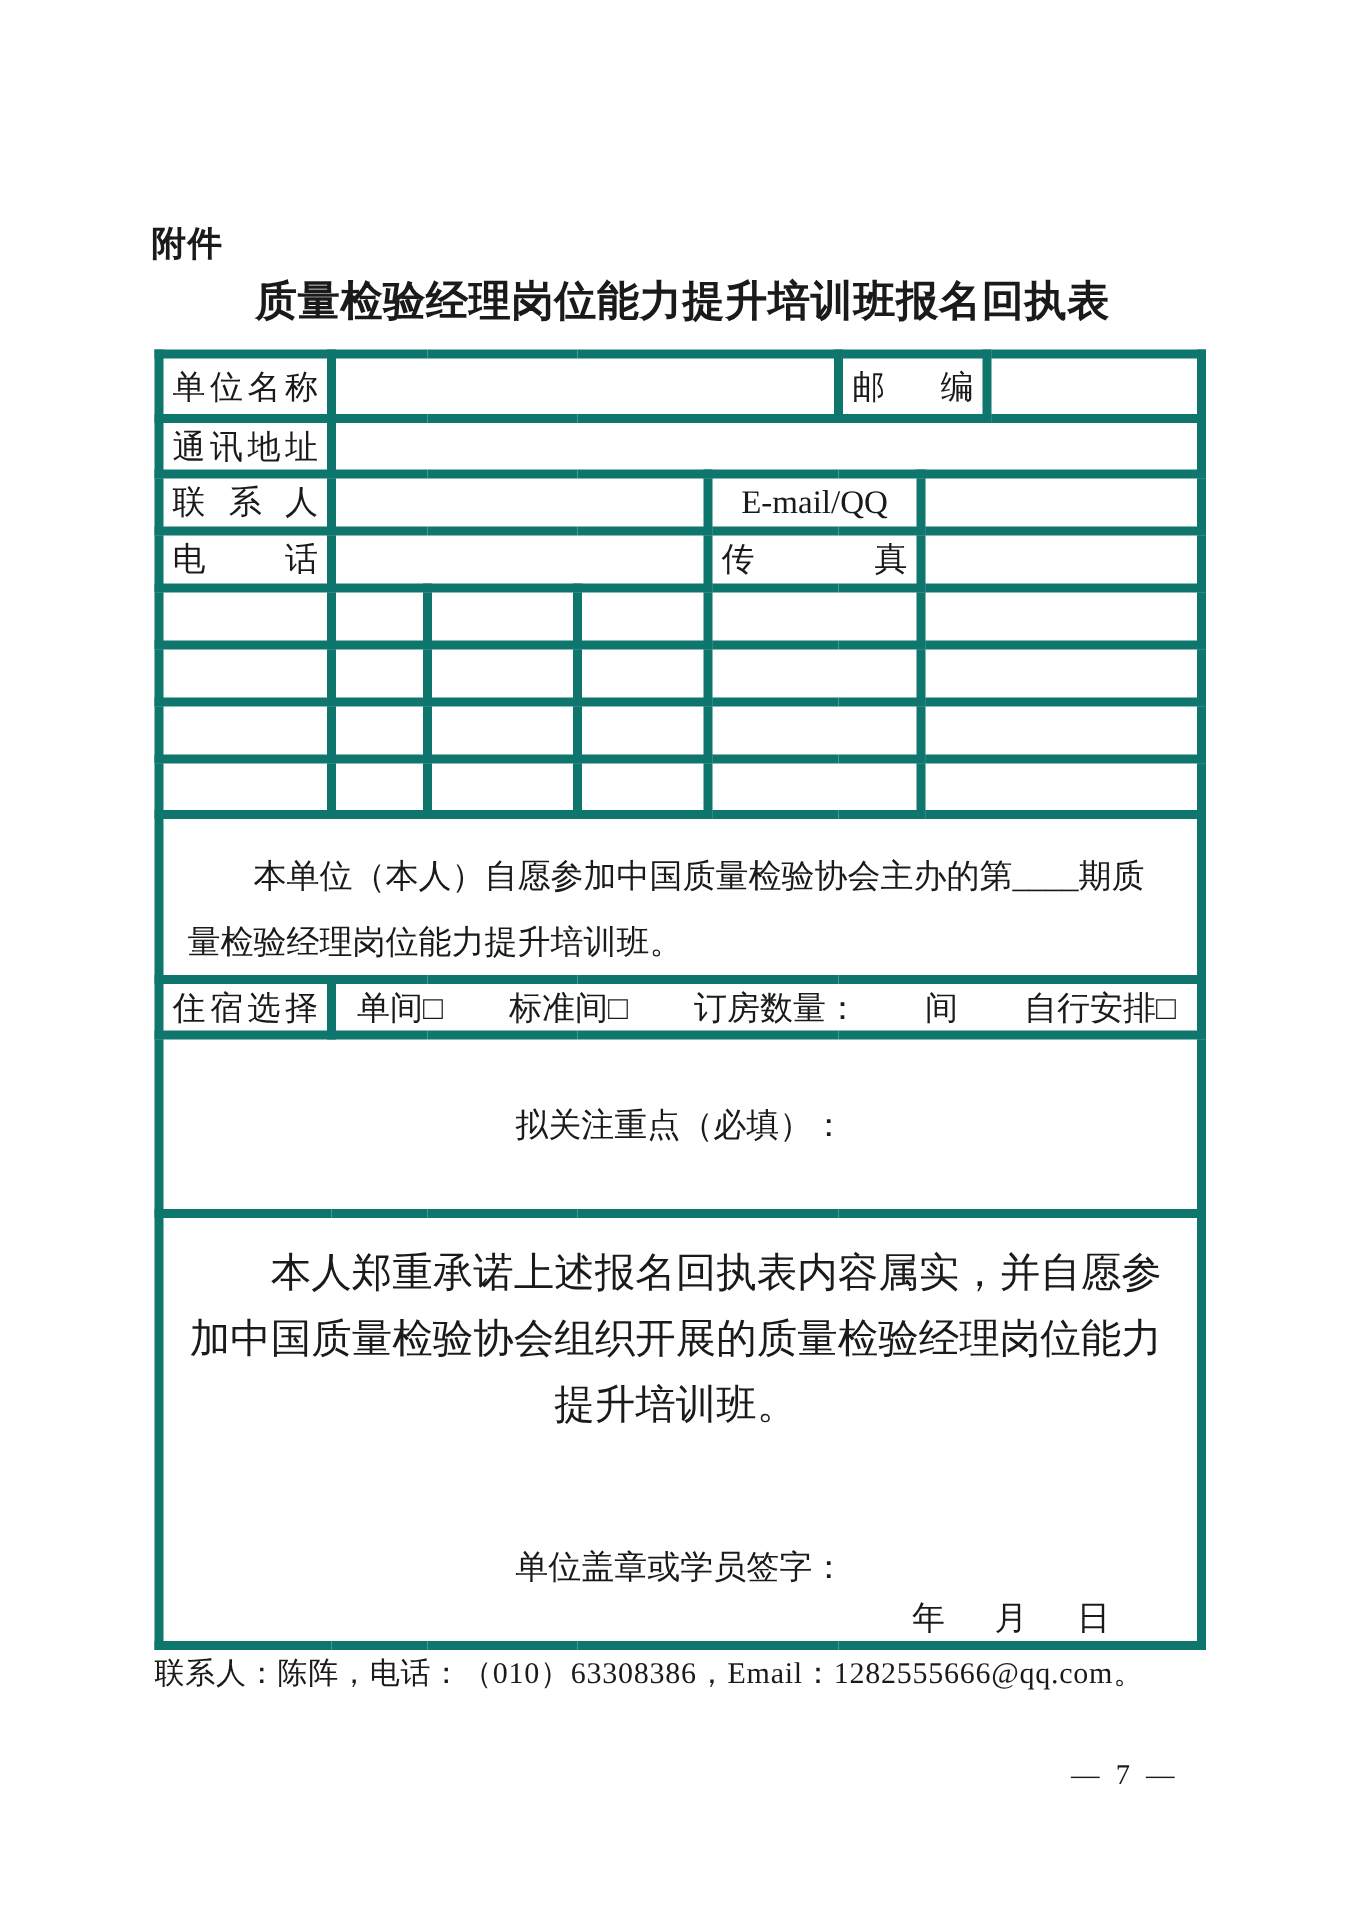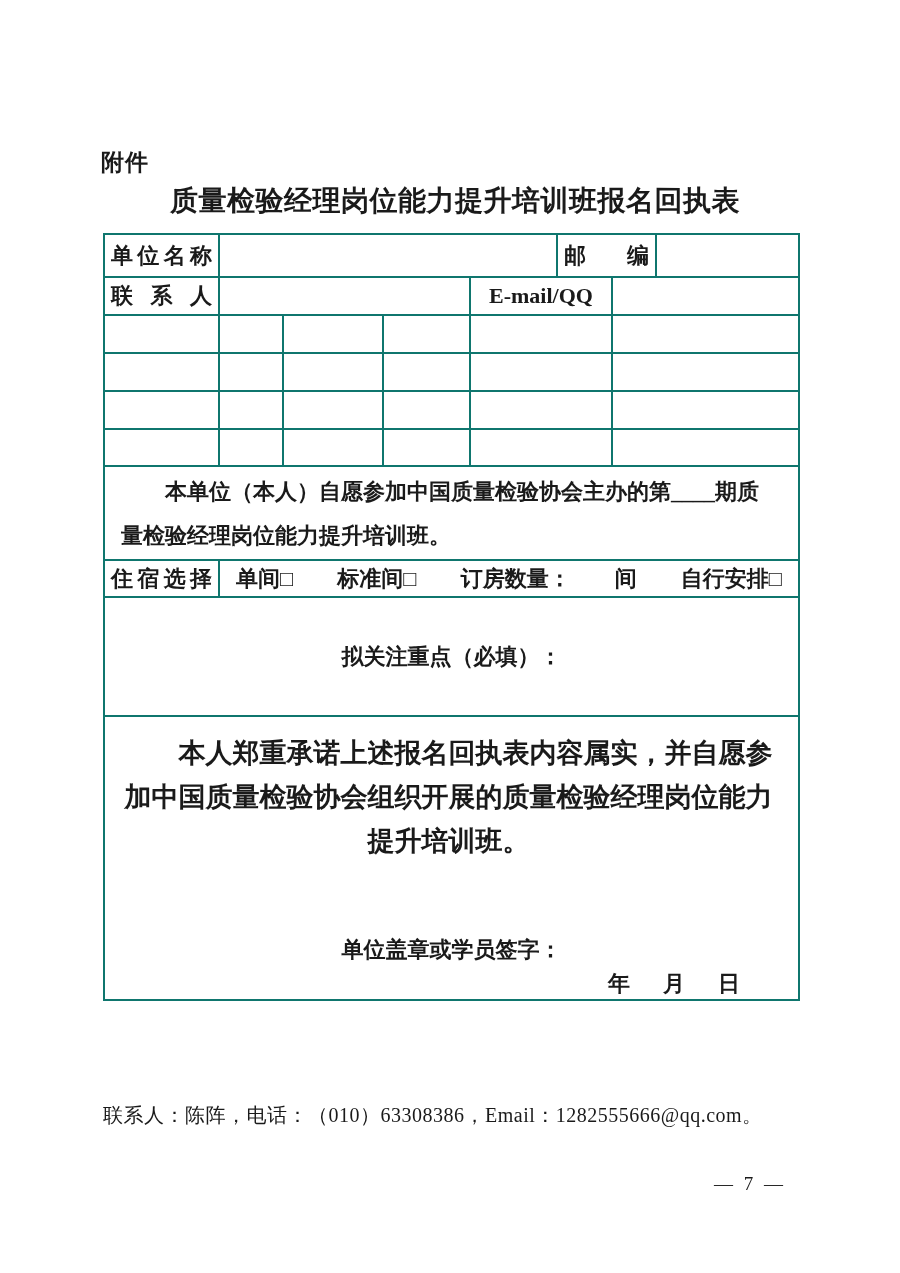--- a/index.html
+++ b/index.html
@@ -35,27 +35,26 @@
   }
   table.form {
     position: absolute;
     left: 103px;
     top: 233px;
     width: 695px;
     border-collapse: collapse;
     table-layout: fixed;
   }
   table.form td {
-    border: 2px solid #0f766e;
+    border: 6px solid #0f766e;
     font-size: 22px;
     text-align: center;
     vertical-align: middle;
     padding: 0 6px;
     overflow: hidden;
-    font-weight: bold;
   }
   td.justify {
     text-align: justify;
     text-align-last: justify;
     padding: 0 8px;
   }
   td.spread {
     text-align: justify;
     text-align-last: justify;
     padding: 0 12px;
@@ -63,21 +62,21 @@
   td.left-top {
     text-align: left;
     vertical-align: top;
   }
   .stmt {
     margin: 0;
     text-align: left;
     text-indent: 2em;
     font-size: 22px;
     line-height: 44px;
-    padding: 2px 16px 0 10px;
+    padding: 16px 16px 0 10px;
   }
   td.options-cell {
     text-align: left;
     padding-left: 12px;
   }
   td.focus-cell {
     text-align: left;
     vertical-align: top;
     padding: 7px 10px 0 10px;
   }
@@ -143,28 +142,38 @@
     </colgroup>
 
     <tbody>
         <tr style="height:43px">
       <td class="justify">单位名称</td>
       <td colspan="4"></td>
       <td colspan="2" class="spread">邮编</td>
       <td></td>
     </tr>
 
+    <tr style="height:37px">
+      <td class="justify">通讯地址</td>
+      <td colspan="7"></td>
+    </tr>
 
     <tr style="height:38px">
       <td class="justify">联系人</td>
       <td colspan="3"></td>
       <td colspan="2">E-mail/QQ</td>
       <td colspan="2"></td>
     </tr>
 
+    <tr style="height:38px">
+      <td class="justify">电话</td>
+      <td colspan="3"></td>
+      <td colspan="2" class="spread">传真</td>
+      <td colspan="2"></td>
+    </tr>
 
 
     <tr style="height:38px">
       <td></td>
           <td></td>
       <td></td>
           <td></td>
       <td colspan="2"></td>
           <td colspan="2"></td>
     </tr>

